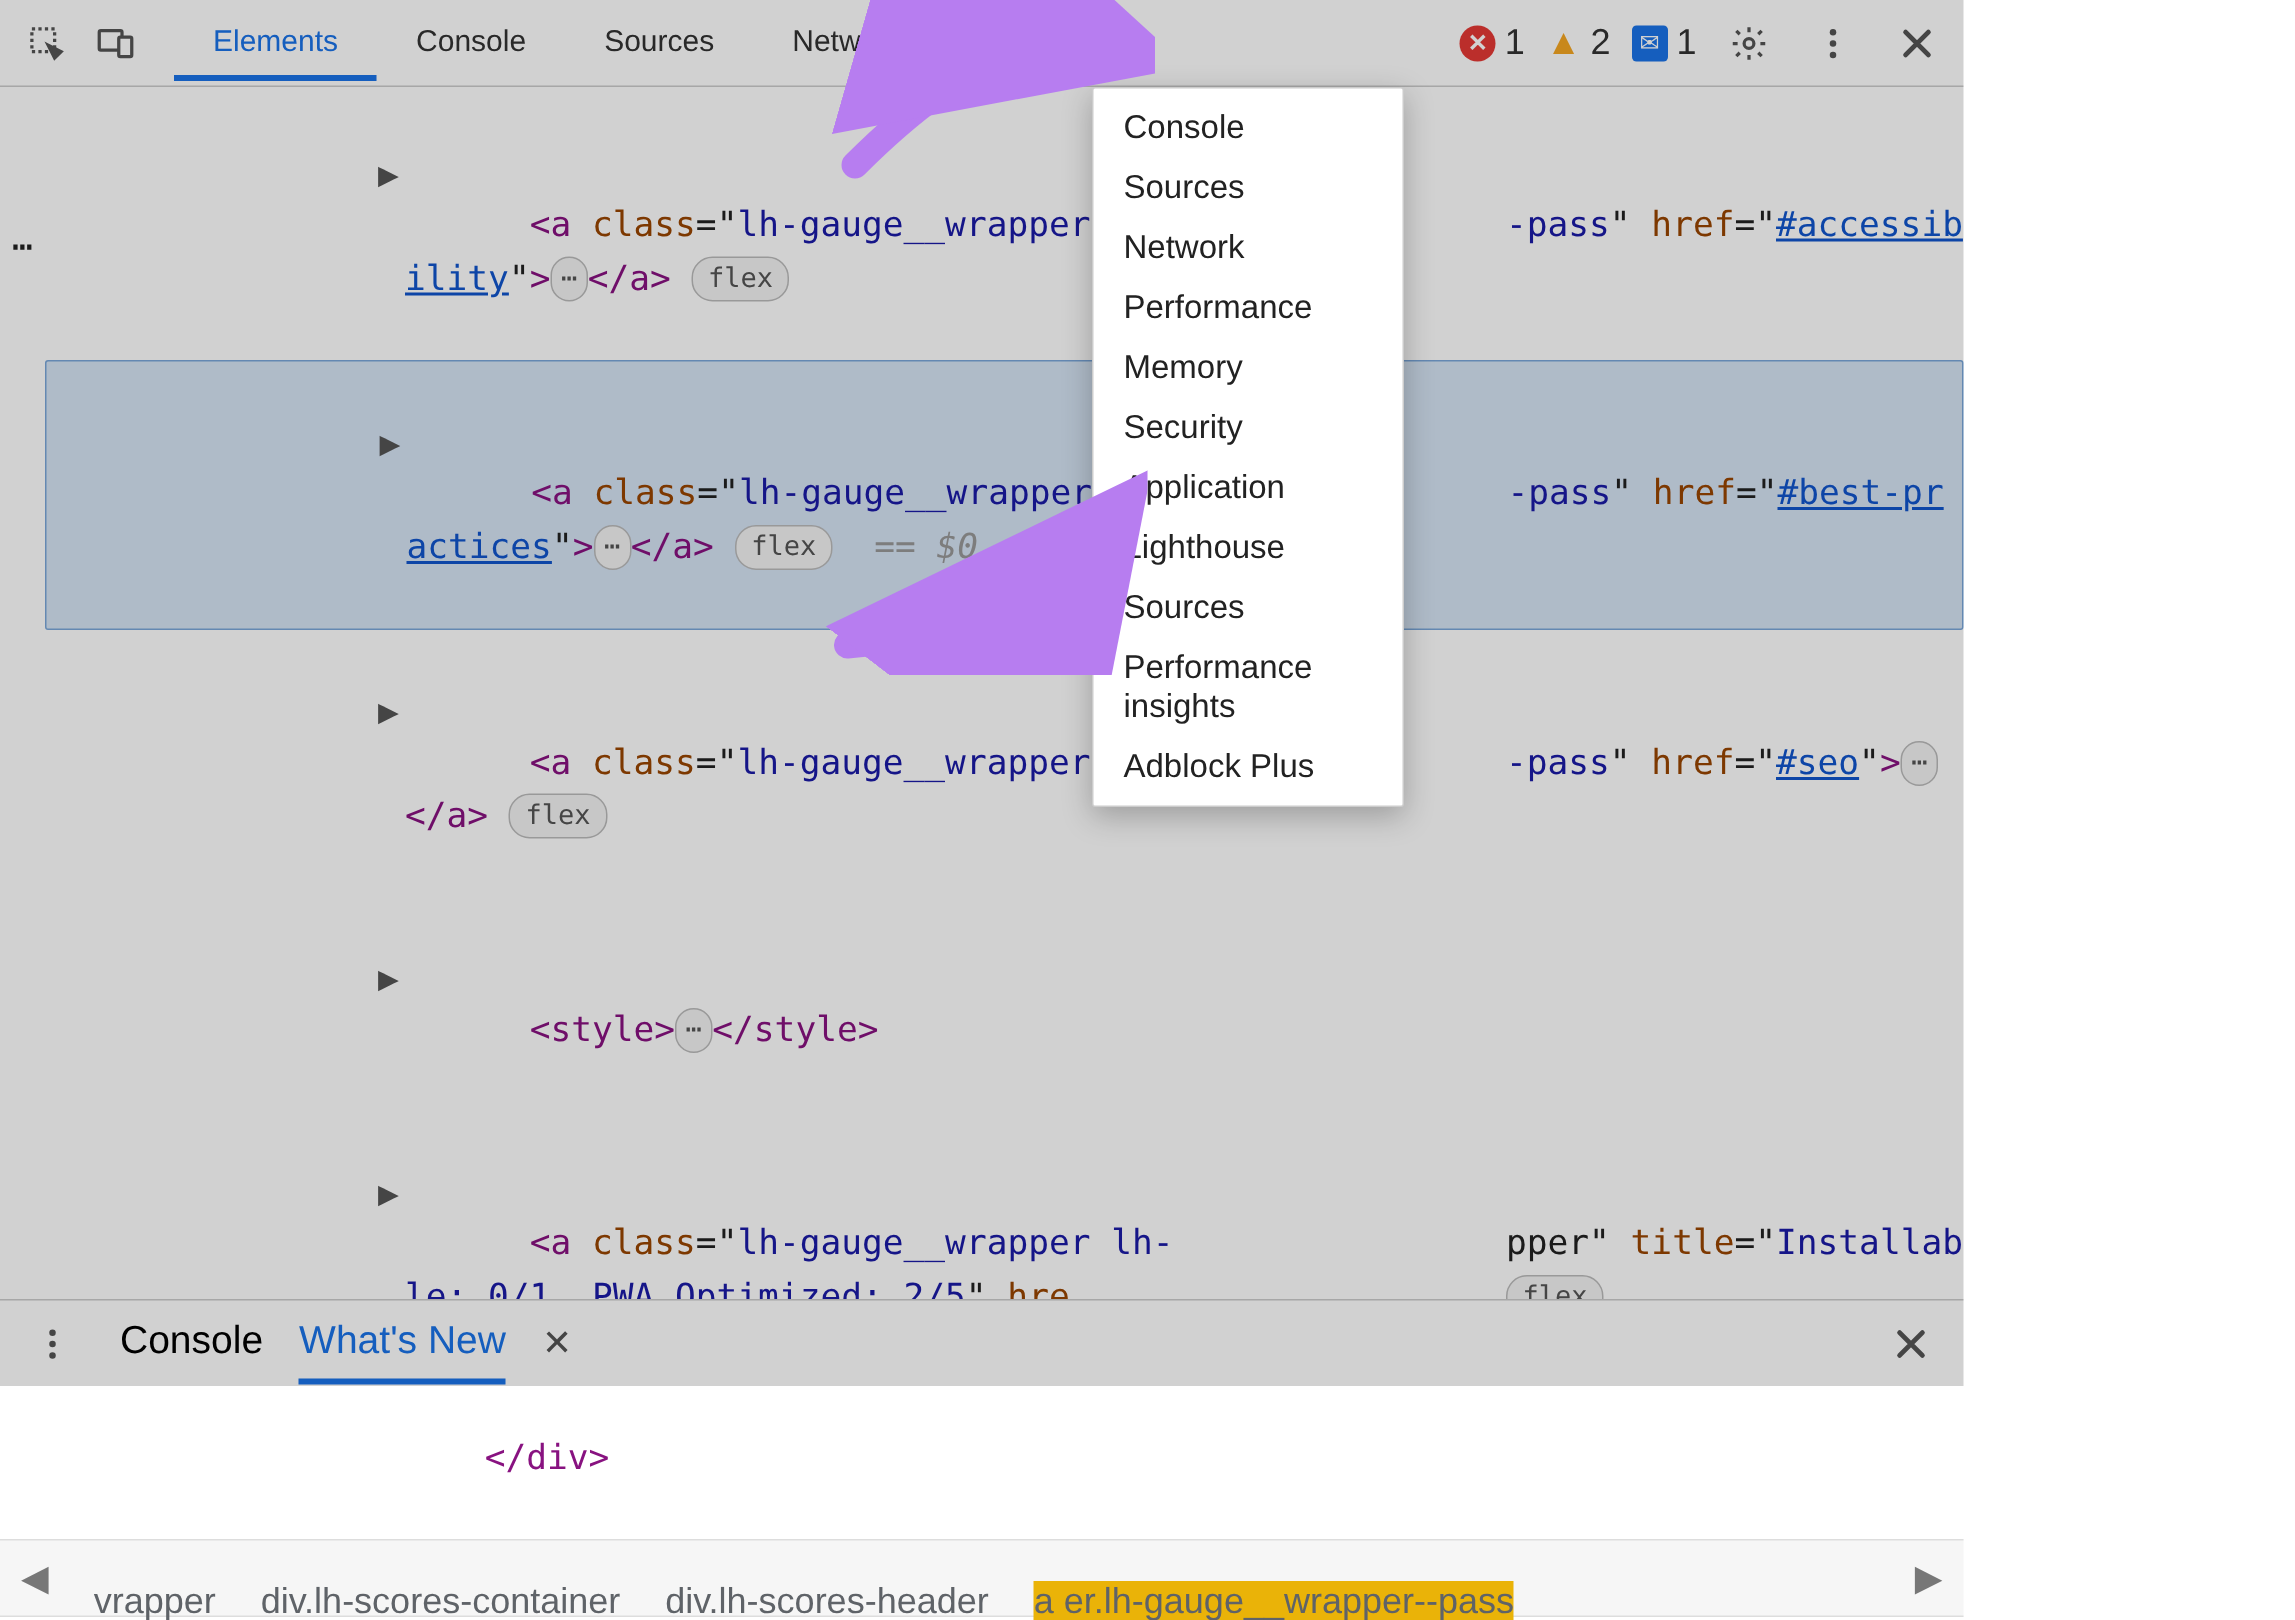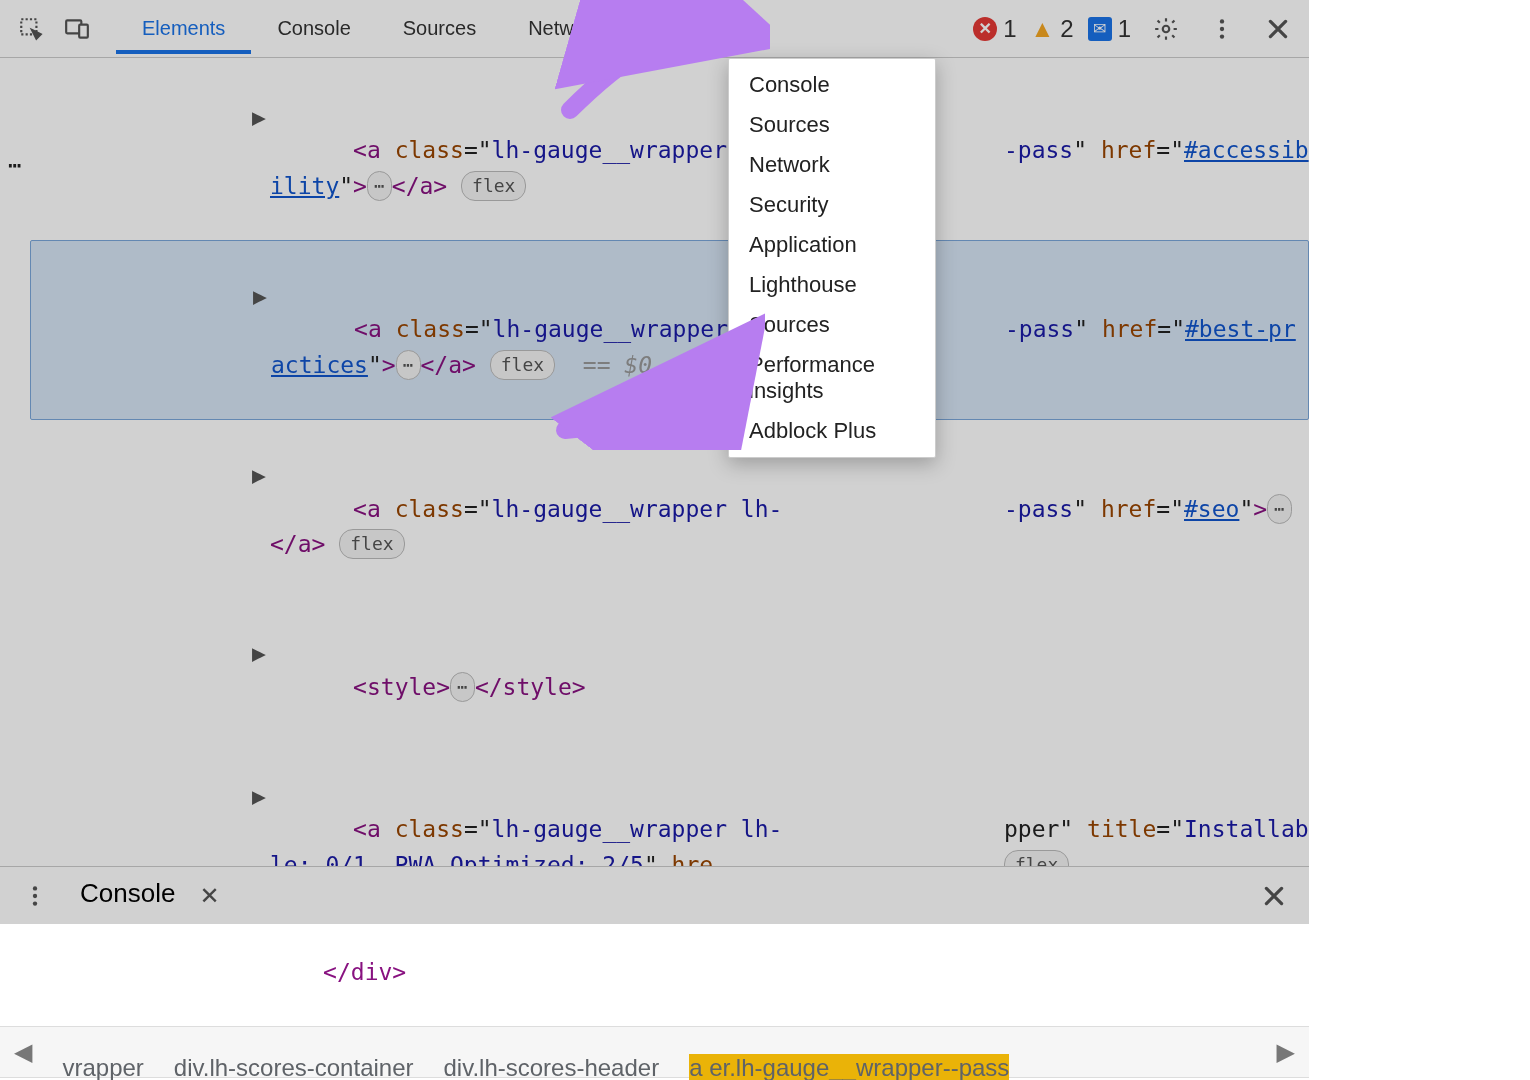--- a/index.html
+++ b/index.html
@@ -246,34 +246,37 @@
 
   <div class="drawer">
     <div class="icon-btn">
       <svg viewBox="0 0 24 24" fill="#555">
           <circle cx="12" cy="5" r="2"></circle>
           <circle cx="12" cy="12" r="2"></circle>
           <circle cx="12" cy="19" r="2"></circle>
         </svg>
     </div>
     <div class="drawer-tab">Console</div>
+    <div class="drawer-tab active">What's New</div>
     <span style="font-size:24px;color:#555;">✕</span>
     <div style="margin-left:auto" class="icon-btn">
       <svg viewBox="0 0 24 24" fill="none" stroke="#555" stroke-width="3" stroke-linecap="round">
           <path d="M5 5 L19 19 M19 5 L5 19"></path>
         </svg>
     </div>
   </div>
 
   <div class="overlay-dim"></div>
 
   <div class="popup-menu">
     <div class="popup-item">Console</div>
     <div class="popup-item">Sources</div>
     <div class="popup-item">Network</div>
+    <div class="popup-item">Performance</div>
+    <div class="popup-item">Memory</div>
     <div class="popup-item">Security</div>
     <div class="popup-item">Application</div>
     <div class="popup-item">Lighthouse</div>
     <div class="popup-item">Sources</div>
     <div class="popup-item">Performance insights</div>
     <div class="popup-item">Adblock Plus</div>
   </div>
 
   <svg class="anno-arrow" style="top:-10px; left:550px;" width="220" height="140">
     <defs>

